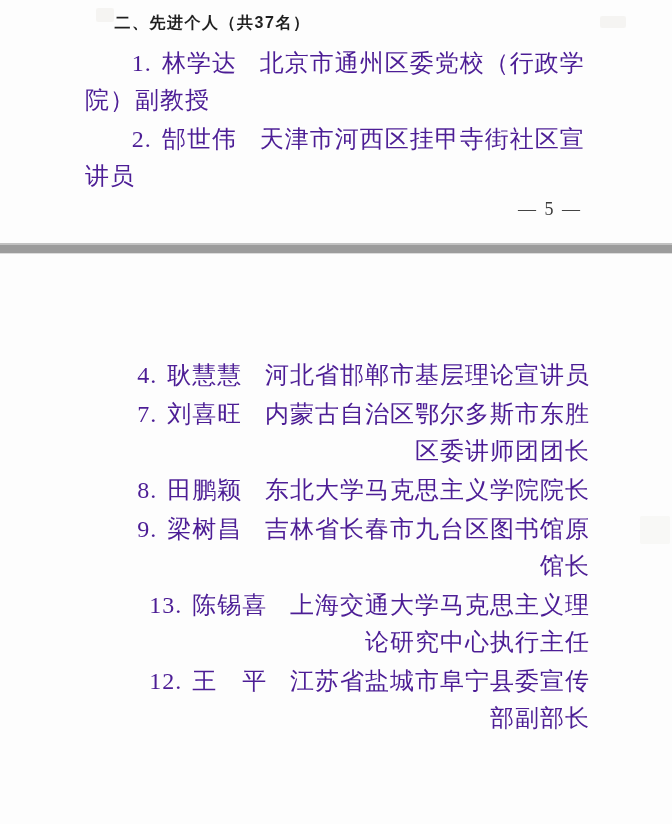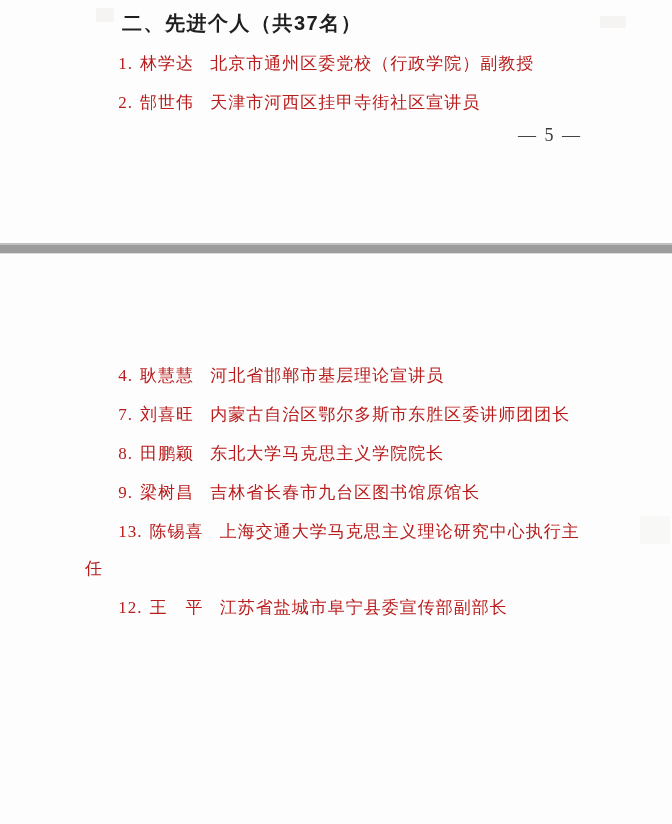--- a/index.html
+++ b/index.html
@@ -27,38 +27,39 @@
   .page-break {
     height: 11px;
     background: #9c9c9c;
     border-top: 2px solid #c2c2c2;
     border-bottom: 1px solid #dcdcdc;
     box-sizing: border-box;
   }
   .page-2 {
     height: 570px;
     padding: 103px 82px 0 85px;
+    text-align: right;
   }
   .doc-heading {
     font-family: "Liberation Sans", "DejaVu Sans", sans-serif;
     font-weight: bold;
-    font-size: 20px;
+    font-size: 16px;
     line-height: 26px;
     letter-spacing: 1.5px;
     color: #1f1f1f;
     margin: 0 0 9px 0;
     text-indent: 1.85em;
   }
   .entry {
-    font-size: 17px;
+    font-size: 24px;
     line-height: 37px;
     letter-spacing: 1px;
     margin: 0 0 2px 0;
     text-indent: 1.95em;
-    color: #b91c1c;
+    color: #4c1d95;
   }
   .entry .entry-num { margin-right: 0.42em; }
   .entry .entry-name { margin-right: 0.95em; }
   .page-num {
     font-size: 18px;
     letter-spacing: 2px;
     color: #3a3a3a;
     text-align: right;
     margin: 4px 8px 0 0;
   }

